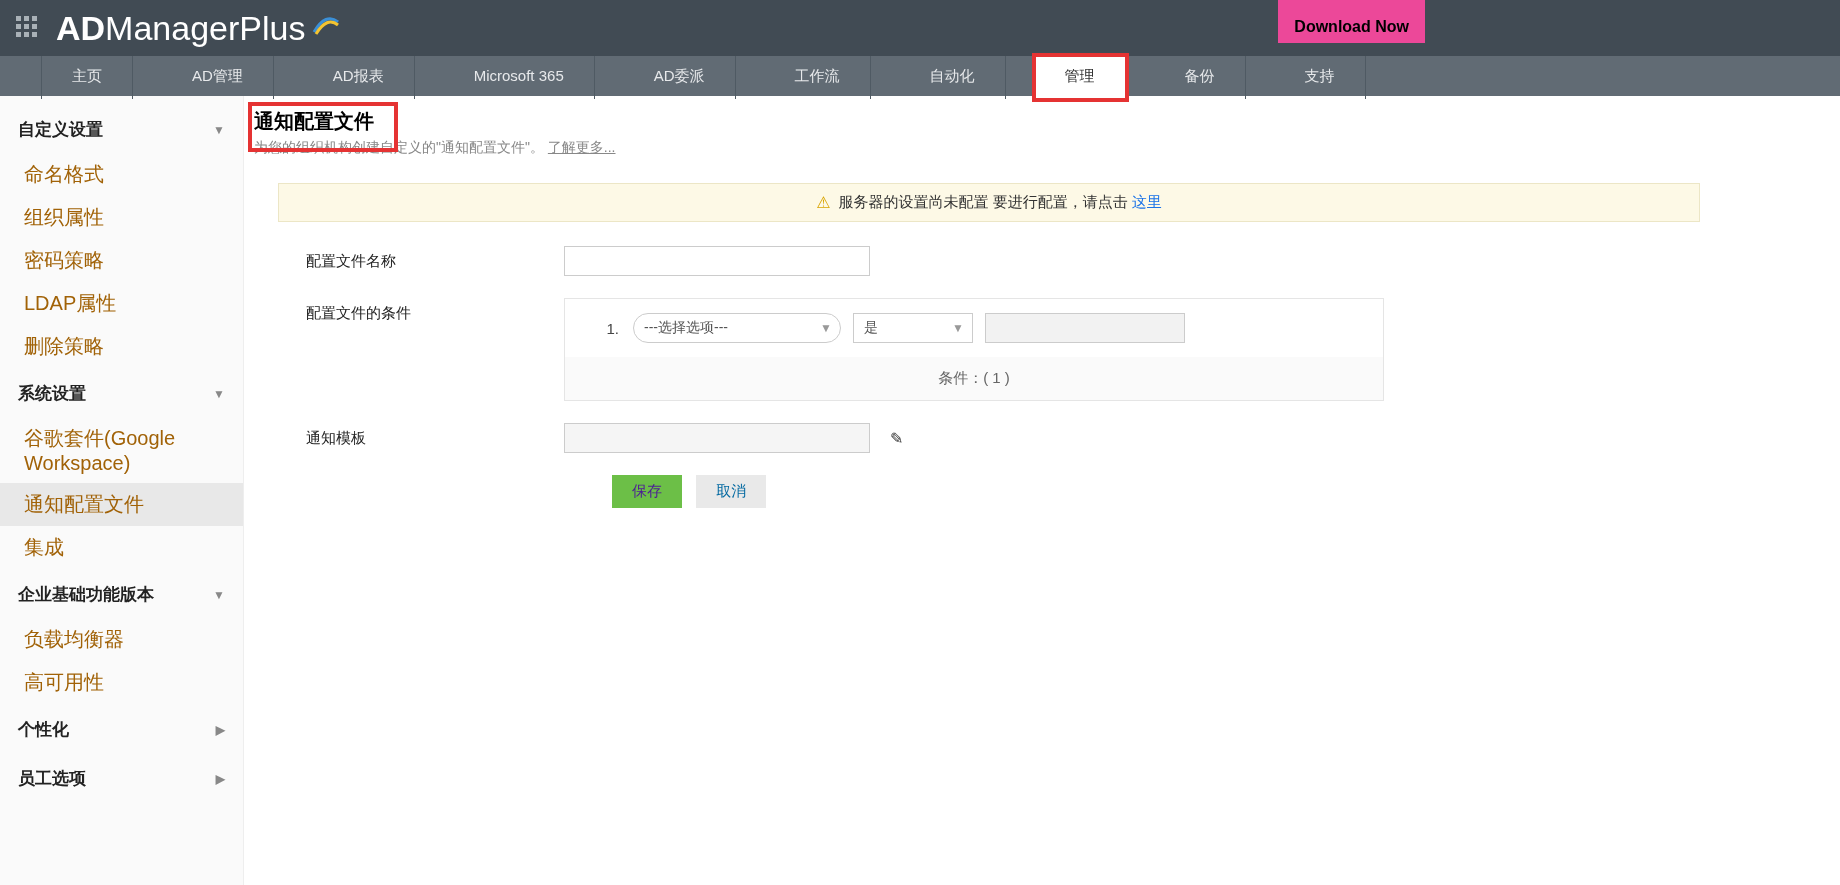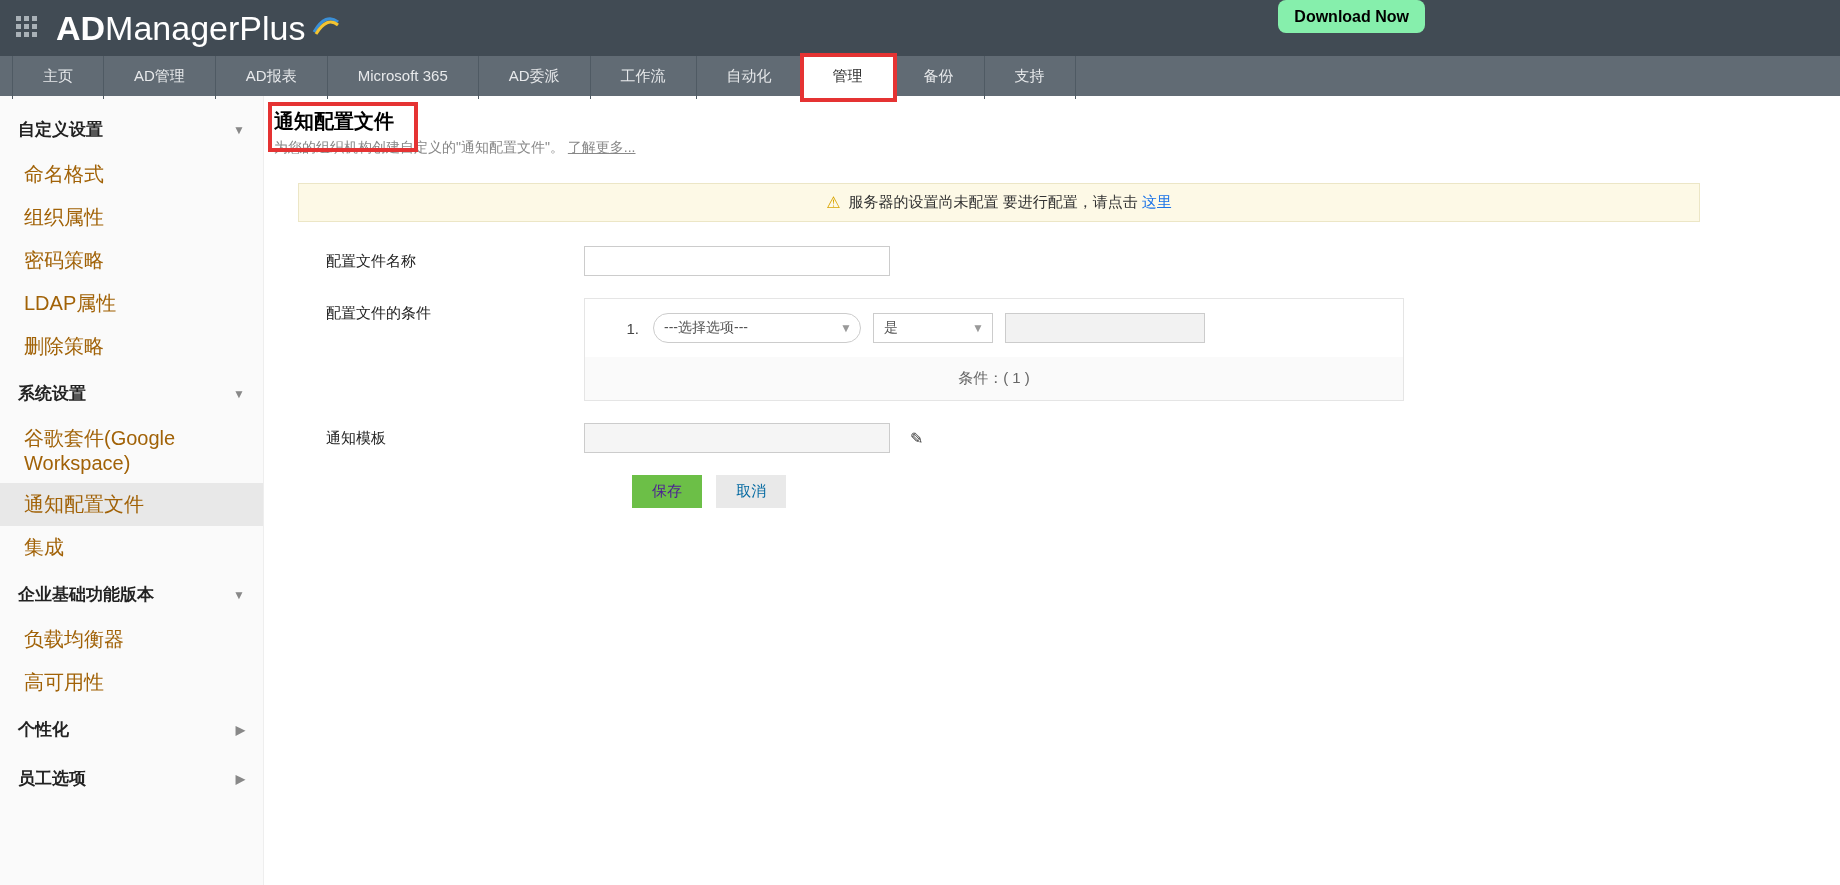--- a/index.html
+++ b/index.html
@@ -4,32 +4,32 @@
 <style>
   * { box-sizing: border-box; margin: 0; padding: 0; }
   body { font-family: "Segoe UI", "Microsoft YaHei", Arial, sans-serif; font-size: 15px; color: #333; background: #fff; width: 1840px; }
   
   .topbar { height: 56px; background: #414b54; display: flex; align-items: center; position: relative; }
   .apps-icon { width: 24px; height: 24px; margin: 0 16px 0 16px; display: grid; grid-template-columns: repeat(3, 5px); grid-template-rows: repeat(3, 5px); gap: 3px; cursor: pointer; }
   .apps-icon span { background: #a9b1b7; width: 5px; height: 5px; }
   .brand { color: #fff; font-size: 34px; font-weight: 300; display: flex; align-items: center; }
   .brand strong { font-weight: 600; }
   .brand-swoosh { margin-left: 6px; display: inline-block; }
-  .download-btn { position: absolute; top: 0; right: 415px; background: #86efac; color: #000; font-weight: 700; font-size: 16px; padding: 8px 16px 7px; cursor: pointer; border-radius: 8px; }
+  .download-btn { position: absolute; top: 0; right: 415px; background: #ec4899; color: #000; font-weight: 700; font-size: 16px; padding: 18px 16px 7px; cursor: pointer; }
   
   .navbar { background: #616b74; height: 40px; display: flex; }
   .nav-spacer { width: 12px; }
-  .nav-tab { color: #e7e9eb; padding: 0 30px; height: 43px; line-height: 40px; border-right: 1px solid #4f5a63; cursor: pointer; font-size: 15px; position: relative; }
+  .nav-tab { color: #e7e9eb; padding: 0 30px; height: 43px; line-height: 40px; border-right: 1px solid #4f5a63; cursor: pointer; font-size: 15px; position: relative; margin-left: 29px; }
   .nav-tab.first { border-left: 1px solid #4f5a63; }
   .nav-tab.active { background: #fff; color: #333; }
   .nav-tab.highlighted { outline: 4px solid #e53333; outline-offset: -1px; z-index: 5; }
   
   .body-wrap { display: flex; }
   
-  .sidebar { width: 264px; background: #fafafa; border-right: 1px solid #eee; min-height: 789px; padding-top: 8px; }
+  .sidebar { width: 244px; background: #fafafa; border-right: 1px solid #eee; min-height: 789px; padding-top: 8px; }
   .sb-group { padding: 14px 18px 12px 18px; font-size: 17px; font-weight: 700; color: #222; display: flex; justify-content: space-between; align-items: center; cursor: pointer; }
   .caret { color: #888; font-size: 12px; }
   .sb-item { padding: 8px 18px 8px 24px; font-size: 20px; color: #a16207; cursor: pointer; }
   .sb-item.active { background: #e8e8e8; }
   
   .main { flex: 1; padding: 0; }
   .page-head { padding: 12px 0 8px 10px; position: relative; }
   .page-title { font-size: 20px; font-weight: 700; color: #000; display: inline-block; }
   .page-sub { color: #888; font-size: 14px; margin-top: 4px; }
   .page-sub a { color: #888; text-decoration: underline; cursor: pointer; }

